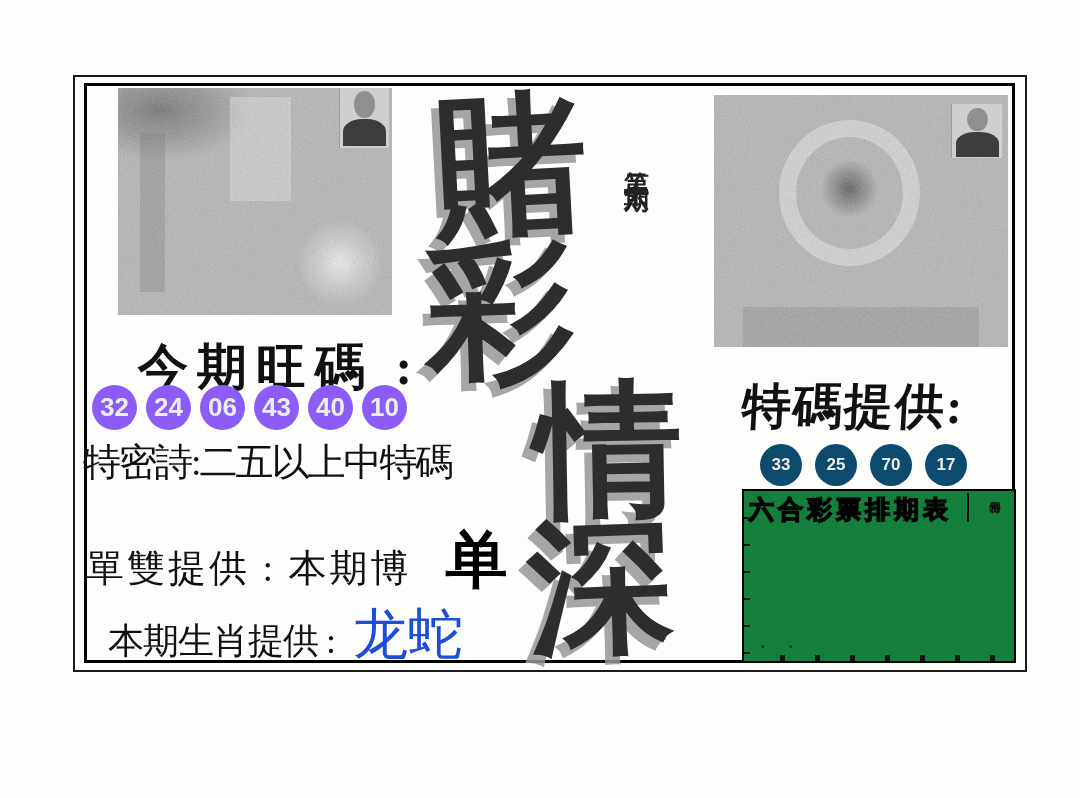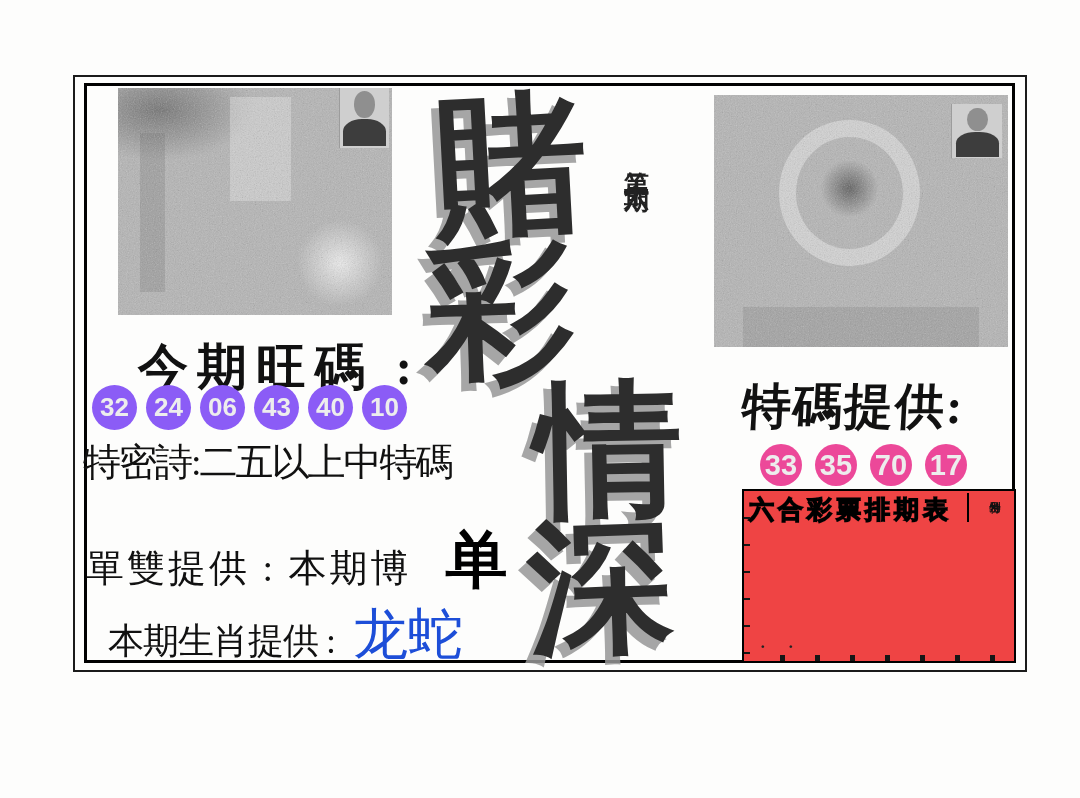--- a/index.html
+++ b/index.html
@@ -90,24 +90,24 @@
   }
   .zodiac-label { font-size: 36px; letter-spacing: -1px; margin-left: 25px; }
   .zodiac-value { font-size: 55px; margin-left: 18px; color: #1d4ed8; }
   
   .special-heading {
     position: absolute; left: 742px; top: 374px;
     font-size: 49px; font-weight: 800; letter-spacing: 2px; white-space: nowrap;
     transform: skewX(-3deg);
   }
   .special-row { position: absolute; left: 760px; top: 444px; display: flex; gap: 13px; }
-  .special-row .num-circle { width: 42px; height: 42px; background: #ec4899; font-size: 29px; }
+  .special-row .num-circle { width: 42px; height: 42px; background: #0c4a6e; font-size: 17px; }
   .schedule-box {
     position: absolute; left: 742px; top: 489px; width: 274px; height: 174px;
-    border: 2px solid #000; background: #ef4444; padding-left: 44px;
+    border: 2px solid #000; background: #15803d; padding-left: 44px;
   }
   .schedule-title {
     position: absolute; left: 5px; top: 2px;
     font-size: 25px; font-weight: 700; letter-spacing: 4px; white-space: nowrap;
     color: #fff; -webkit-text-stroke: 1.3px #000; text-shadow: 0 0 1px #000;
   }
   .schedule-divider { position: absolute; right: 45px; top: 2px; height: 29px; border-left: 2px solid #000; }
   .schedule-side-label {
     position: absolute; right: 12px; top: 2px;
     writing-mode: vertical-rl; text-orientation: upright;
@@ -198,21 +198,21 @@
 
   <div class="zodiac-line">
     <span class="zodiac-label">本期生肖提供 :</span>
     <span class="zodiac-value">龙蛇</span>
   </div>
 
   <div class="special-heading">特碼提供:</div>
 
   <div class="special-row">
     <span class="num-circle">33</span>
-    <span class="num-circle">35</span>
+    <span class="num-circle">25</span>
     <span class="num-circle">70</span>
     <span class="num-circle">17</span>
   </div>
 
   <div class="schedule-box">
     <div class="schedule-title">六合彩票排期表</div>
     <div class="schedule-divider"></div>
     <div class="schedule-side-label">特別号</div>
     <div class="ticks-left"></div>
     <div class="ticks-bottom"></div>

